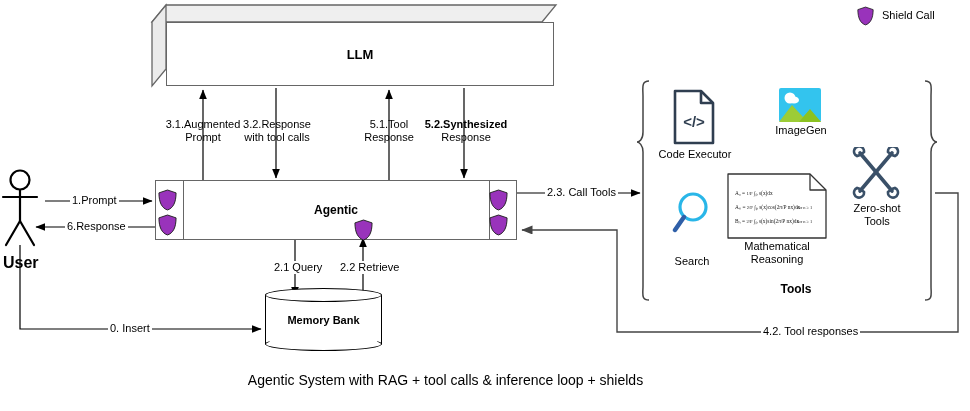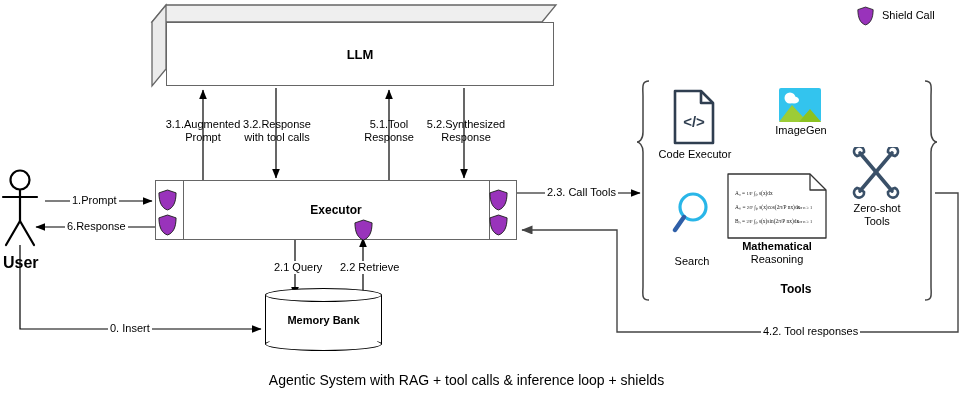--- a/index.html
+++ b/index.html
@@ -38,21 +38,21 @@
            border-radius:50%;box-sizing:border-box;background:#fff;border-top-color:transparent;}
   #mem-label{position:absolute;left:0;top:0;width:117px;height:63px;
              display:flex;align-items:center;justify-content:center;font-weight:bold;font-size:11px;}
 
   .shield{position:absolute;width:19px;height:22px;}
   .legend-shield{position:absolute;width:17px;height:20px;}
 
   .toolicon{position:absolute;}
   .toolname{position:absolute;font-size:11px;line-height:13px;text-align:center;white-space:nowrap;}
 
-  #caption{position:absolute;left:0;top:372px;width:891px;text-align:center;font-size:14px;padding-left:21px;}
+  #caption{position:absolute;left:0;top:372px;width:891px;text-align:center;font-size:14px;}
   #tools-title{position:absolute;left:716px;top:282px;width:160px;text-align:center;
                font-weight:bold;font-size:12px;}
   #user-label{position:absolute;left:3px;top:254px;font-weight:bold;font-size:16px;}
 </style>
 </head>
 <body>
 
 <div id="stage">
 
   <svg id="wires" viewBox="0 0 970 411">
@@ -105,21 +105,21 @@
   </svg>
 
   <div id="llm-box">
     <div id="llm-face"></div>
     <div id="llm-label">LLM</div>
   </div>
 
   <div id="exec-box">
     <div id="exec-div-l"></div>
     <div id="exec-div-r"></div>
-    <div id="exec-label">Executor</div>
+    <div id="exec-label">Agentic</div>
   </div>
 
   <svg class="shield" style="left:158px;top:189px;" viewBox="0 0 20 23">
     <path d="M10,1 L19,4 C19,14 16,20 10,22 C4,20 1,14 1,4 Z" fill="#9933bb" stroke="#222" stroke-width="1"></path>
   </svg>
   <svg class="shield" style="left:158px;top:214px;" viewBox="0 0 20 23">
     <path d="M10,1 L19,4 C19,14 16,20 10,22 C4,20 1,14 1,4 Z" fill="#9933bb" stroke="#222" stroke-width="1"></path>
   </svg>
   <svg class="shield" style="left:489px;top:189px;" viewBox="0 0 20 23">
     <path d="M10,1 L19,4 C19,14 16,20 10,22 C4,20 1,14 1,4 Z" fill="#9933bb" stroke="#222" stroke-width="1"></path>
@@ -148,21 +148,21 @@
 
   <div class="lbl ctr" style="left:143px;top:118px;width:120px;">3.1.Augmented</div>
   <div class="lbl ctr" style="left:143px;top:131px;width:120px;">Prompt</div>
 
   <div class="lbl ctr" style="left:222px;top:118px;width:110px;">3.2.Response</div>
   <div class="lbl ctr" style="left:222px;top:131px;width:110px;">with tool calls</div>
 
   <div class="lbl ctr" style="left:339px;top:118px;width:100px;">5.1.Tool</div>
   <div class="lbl ctr" style="left:339px;top:131px;width:100px;">Response</div>
 
-  <div class="lbl ctr" style="left:411px;top:118px;width:110px;">5.2.Synthesized</div>
+  <div class="lbl ctr" style="left:411px;top:118px;width:110px;font-weight:bold;">5.2.Synthesized</div>
   <div class="lbl ctr" style="left:411px;top:131px;width:110px;">Response</div>
 
   <div class="lbl wbg" style="left:545px;top:186px;">2.3. Call Tools</div>
   <div class="lbl wbg" style="left:725px;top:325px;margin-left:36px;">4.2. Tool responses</div>
 
   <svg class="legend-shield" style="left:857px;top:6px;" viewBox="0 0 20 23">
     <path d="M10,1 L19,4 C19,14 16,20 10,22 C4,20 1,14 1,4 Z" fill="#9933bb" stroke="#222" stroke-width="1"></path>
   </svg>
   <div class="lbl" style="left:882px;top:9px;">Shield Call</div>
 
@@ -192,21 +192,21 @@
     <path d="M1,1 L83,1 L99,17 L99,65 L1,65 Z" fill="#fff" stroke="#333" stroke-width="1.3" stroke-linejoin="round"></path>
     <path d="M83,1 L83,17 L99,17" fill="none" stroke="#333" stroke-width="1.3" stroke-linejoin="round"></path>
     <g fill="#222" font-family="Liberation Serif, serif" font-size="5.4">
       <text x="8" y="22">A₀ = <tspan font-size="4.6">1/P</tspan> ∫ₚ s(x)dx</text>
       <text x="8" y="36">Aₙ = <tspan font-size="4.6">2/P</tspan> ∫ₚ s(x)cos(2π/P nx)dx</text>
       <text x="70" y="36" font-size="4.4">for n ≥ 1</text>
       <text x="8" y="50">Bₙ = <tspan font-size="4.6">2/P</tspan> ∫ₚ s(x)sin(2π/P nx)dx</text>
       <text x="70" y="50" font-size="4.4">for n ≥ 1</text>
     </g>
   </svg>
-  <div class="toolname" style="left:722px;top:240px;width:110px;font-weight:bold;">Mathematical</div>
+  <div class="toolname" style="left:722px;top:240px;width:110px;">Mathematical</div>
   <div class="toolname" style="left:722px;top:253px;width:110px;">Reasoning</div>
 
   <svg class="toolicon" style="left:851px;top:147px;width:50px;height:52px;" viewBox="0 0 50 52">
     <g stroke="#3a5068" stroke-width="3.6" fill="none" stroke-linecap="round">
       <line x1="9" y1="6" x2="41" y2="44"></line>
       <line x1="41" y1="6" x2="9" y2="44"></line>
     </g>
     <g fill="none" stroke="#3a5068" stroke-width="2.6">
       <path d="M6,9 a5,5 0 1,1 7,-4 L9,8 z"></path>
       <path d="M44,9 a5,5 0 1,0 -7,-4 L41,8 z"></path>

